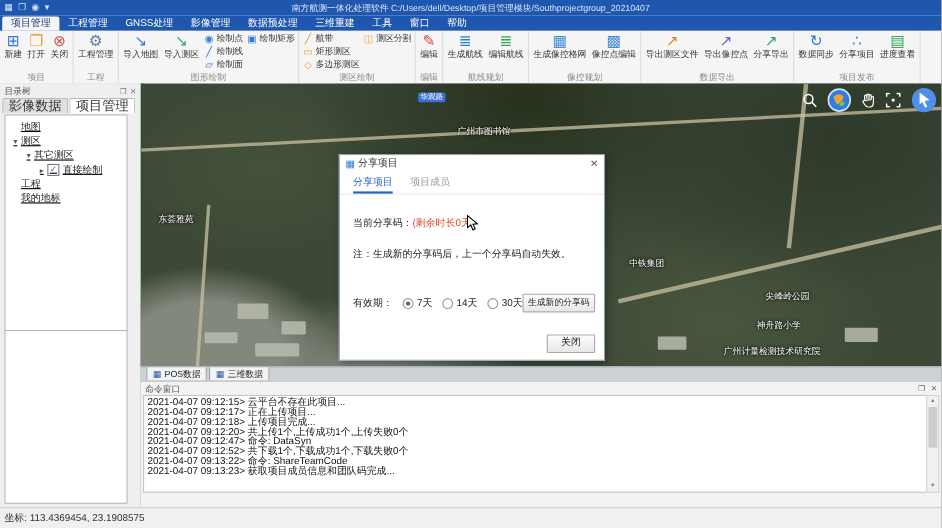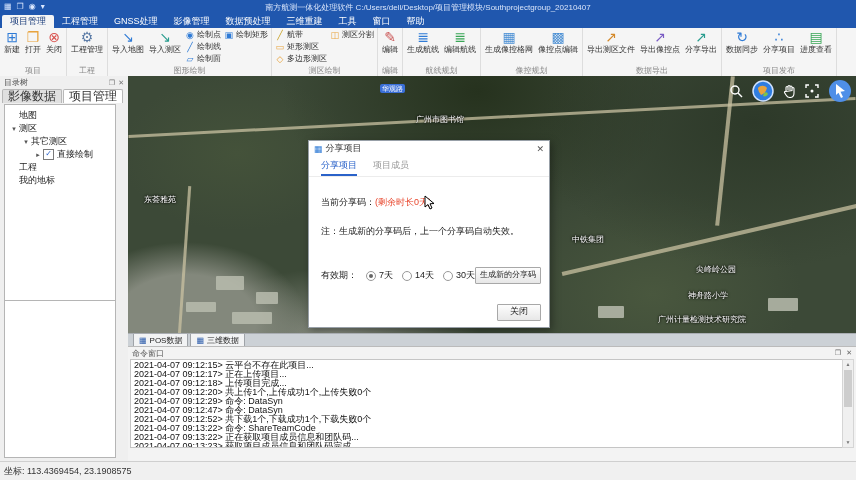--- a/index.html
+++ b/index.html
@@ -37,21 +37,21 @@
   .sidebar{position:absolute;top:76px;left:0;width:128px;bottom:18px;background:#efefef;
            border-right:3px solid #0f766e;}
   .sb-header{height:13px;display:flex;align-items:center;font-size:8px;color:#555;padding:0 4px;}
   .sb-header .grow{flex:1;}
   .sb-header .hicon{color:#777;font-size:7px;margin-left:3px;}
   .sb-htabs{display:flex;height:14px;padding-left:2px;}
   .sb-tab{font-size:12px;padding:0 5px;line-height:12px;background:#e0e0e0;border:1px solid #b8b8b8;
           border-bottom:none;color:#333;border-radius:2px 2px 0 0;margin-right:1px;white-space:nowrap;}
   .sb-tab.active{background:#fff;}
   .sb-box{position:absolute;left:4px;right:12px;background:#fff;border:1px solid #b5b5b5;}
-  .sb-box.tree{top:28px;height:192px;padding-top:4px;overflow:hidden;}
+  .sb-box.tree{top:28px;height:192px;padding-top:4px;overflow:hidden;text-decoration:underline;}
   .sb-box.lower{top:224px;bottom:4px;}
   .trow{display:flex;align-items:center;height:13px;font-size:9px;color:#222;padding-left:4px;}
   .texp{width:10px;text-align:center;font-size:7px;color:#555;}
   .tcheck{width:9px;height:9px;border:1px solid #7a7a7a;margin-right:3px;font-size:8px;line-height:8px;
           text-align:center;color:#2a62c9;background:#fff;}
   .tcheck.checked::after{content:"✓";}
 
   
   .content{position:absolute;left:128px;top:76px;right:0;bottom:18px;}
   .map{position:absolute;top:0;left:0;right:0;height:257px;overflow:hidden;background:
@@ -457,25 +457,23 @@
         <span class="cw-hicons">
           <span>❐</span>
           <span>✕</span>
         </span>
       </div>
       <div class="cw-log">
         <div class="cw-line">2021-04-07 09:12:15&gt; 云平台不存在此项目...</div>
         <div class="cw-line">2021-04-07 09:12:17&gt; 正在上传项目...</div>
         <div class="cw-line">2021-04-07 09:12:18&gt; 上传项目完成...</div>
         <div class="cw-line">2021-04-07 09:12:20&gt; 共上传1个,上传成功1个,上传失败0个</div>
-        <div class="cw-line">2021-04-07 09:12:29&gt; 命令: DataSyn</div>
         <div class="cw-line">2021-04-07 09:12:47&gt; 命令: DataSyn</div>
         <div class="cw-line">2021-04-07 09:12:52&gt; 共下载1个,下载成功1个,下载失败0个</div>
         <div class="cw-line">2021-04-07 09:13:22&gt; 命令: ShareTeamCode</div>
-        <div class="cw-line">2021-04-07 09:13:22&gt; 正在获取项目成员信息和团队码...</div>
         <div class="cw-line">2021-04-07 09:13:23&gt; 获取项目成员信息和团队码完成...</div>
       </div>
       <div class="cw-scroll">
         <div class="arr up">▲</div>
         <div class="cw-thumb"></div>
         <div class="arr down">▼</div>
       </div>
     </div>
 
   </div>

